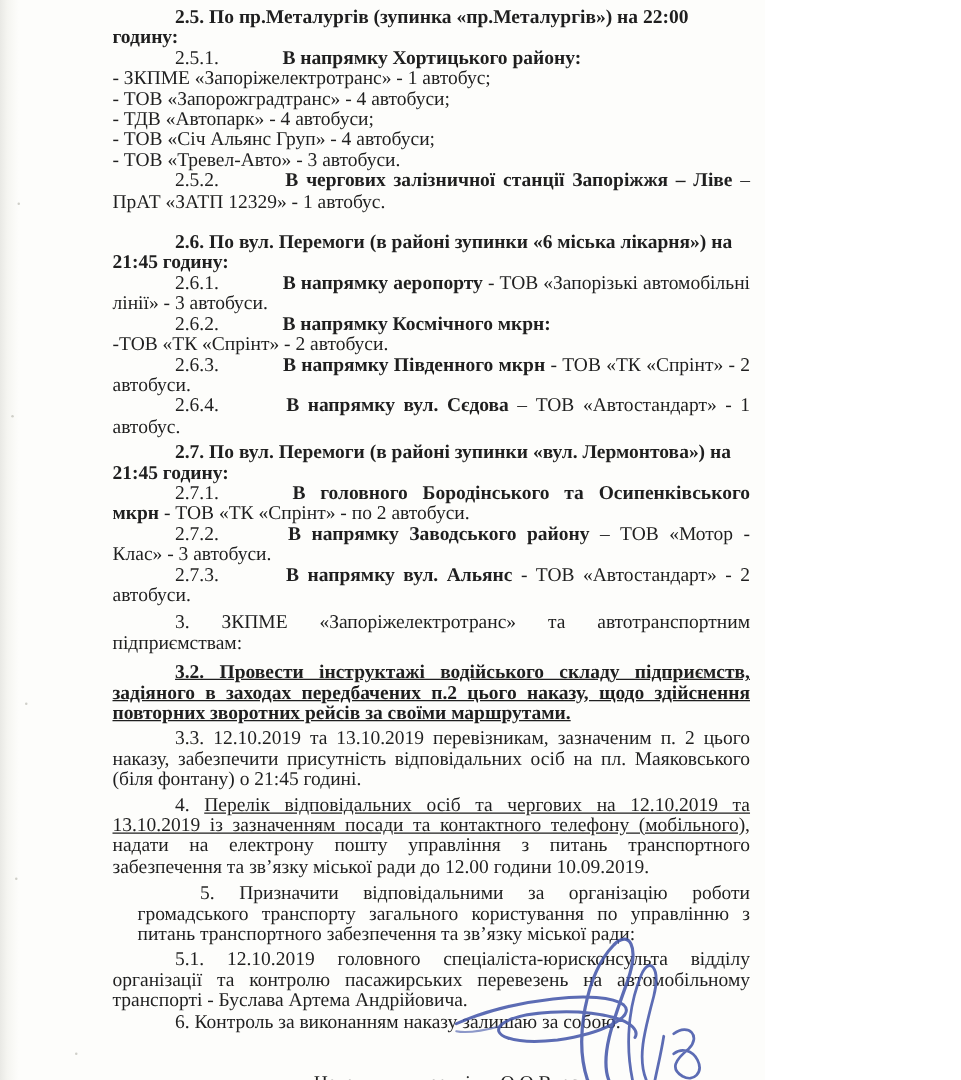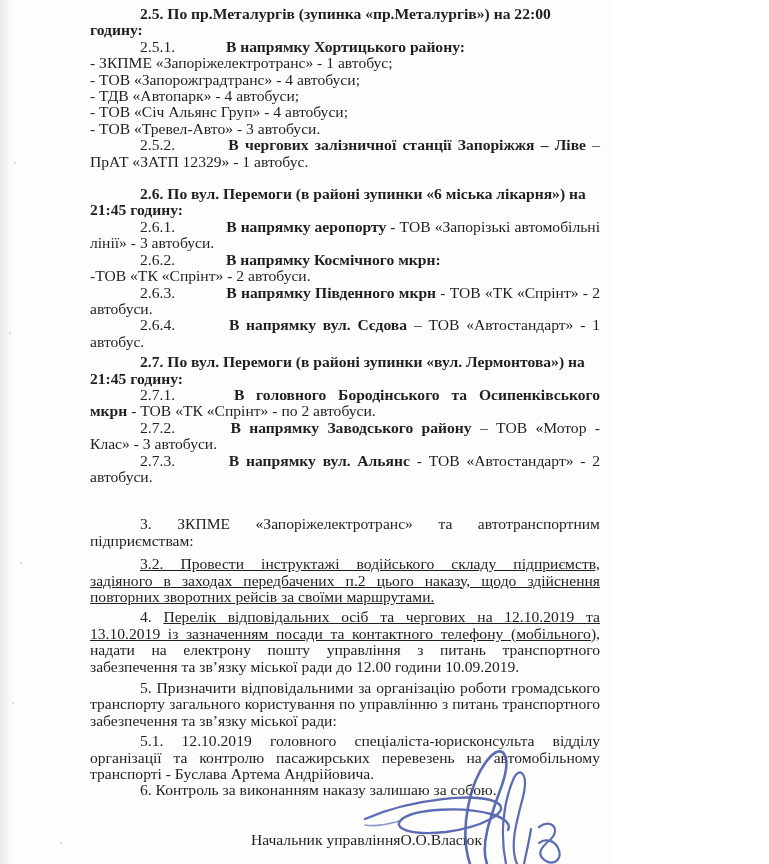--- a/index.html
+++ b/index.html
@@ -9,25 +9,25 @@
     background-image:linear-gradient(to right,#e9e9e5 0px,#f5f5f1 6px,#fdfdfb 15px);
     font-family:"Liberation Serif","DejaVu Serif",serif;
     font-size:15.6px; line-height:16.4px; color:#1f1f1f;
   }
   .content { position:absolute; left:90px; right:12px; top:6px; }
   p { margin:0; padding:0; }
   .p { text-align:justify; text-indent:50px; }
   .head { font-weight:bold; text-indent:50px; text-align:left; }
   .list-line { text-align:left; text-indent:0; }
   .bnd { font-weight:bold;margin-left:47px; }
-  .bu { font-weight:normal; text-decoration:underline; }
+  .bu { font-weight:bold; text-decoration:underline; }
   .u { text-decoration:underline; }
-  .mt16 { margin-top:16px; } .mt15 { margin-top:31px; }
+  .mt16 { margin-top:16px; } .mt15 { margin-top:5px; }
   .mt7 { margin-top:7px; } .mt6 { margin-top:4px; }
-  .mt5 { margin-top:5px; } .mt4 { margin-top:4px; }
+  .mt5 { margin-top:5px;margin-left:20px; } .mt4 { margin-top:4px; }
   .signoff {
     margin-top:33px; display:flex; justify-content:flex-end;
     padding-right:118px; text-align:left; text-indent:0;
   }
   .sig-svg { position:absolute; left:340px; top:735px; width:230px; height:129px; }
   .speck { position:absolute; width:2px; height:2px; background:#cfcfc8; border-radius:50%; }
 </style>
 </head>
 <body>
 
@@ -58,20 +58,21 @@
     <p class="p"><span>2.6.3. </span><span class="bnd">В напрямку Південного мкрн</span><span> - ТОВ «ТК «Спрінт» - 2 автобуси.</span></p>
     <p class="p"><span>2.6.4. </span><span class="bnd">В напрямку вул. Сєдова</span><span> – ТОВ «Автостандарт» - 1 автобус.</span></p>
 
     <p class="head mt6"><span>2.7. По вул. Перемоги (в районі зупинки «вул. Лермонтова») на 21:45 годину:</span></p>
     <p class="p"><span>2.7.1. </span><span class="bnd">В головного Бородінського та Осипенківського мкрн</span><span> - ТОВ «ТК «Спрінт» - по 2 автобуси.</span></p>
     <p class="p"><span>2.7.2. </span><span class="bnd">В напрямку Заводського району</span><span> – ТОВ «Мотор - Клас» - 3 автобуси.</span></p>
     <p class="p"><span>2.7.3. </span><span class="bnd">В напрямку вул. Альянс</span><span> - ТОВ «Автостандарт» - 2 автобуси.</span></p>
 
     <p class="p mt15">3. ЗКПМЕ «Запоріжелектротранс» та автотранспортним підприємствам:</p>
     <p class="p mt7"><span class="bu">3.2. Провести інструктажі водійського складу підприємств, задіяного в заходах передбачених п.2 цього наказу, щодо здійснення повторних зворотних рейсів за своїми маршрутами.</span></p>
+    <p class="p mt4">3.3. 12.10.2019 та 13.10.2019 перевізникам, зазначеним п. 2 цього наказу, забезпечити присутність відповідальних осіб на пл. Маяковського (біля фонтану) о 21:45 годині.</p>
     <p class="p mt6"><span>4. </span><span class="u">Перелік відповідальних осіб та чергових на 12.10.2019 та 13.10.2019 із зазначенням посади та контактного телефону (мобільного),</span><span> надати на електрону пошту управління з питань транспортного забезпечення та зв’язку міської ради до 12.00 години 10.09.2019.</span></p>
     <p class="p mt5">5. Призначити відповідальними за організацію роботи громадського транспорту загального користування по управлінню з питань транспортного забезпечення та зв’язку міської ради:</p>
     <p class="p mt6">5.1. 12.10.2019 головного спеціаліста-юрисконсульта відділу організації та контролю пасажирських перевезень на автомобільному транспорті - Буслава Артема Андрійовича.</p>
     <p class="p">6. Контроль за виконанням наказу залишаю за собою.</p>
 
     <div class="signoff">
       <span>Начальник управління</span>
       <span>О.О.Власюк</span>
     </div>
   </div>

